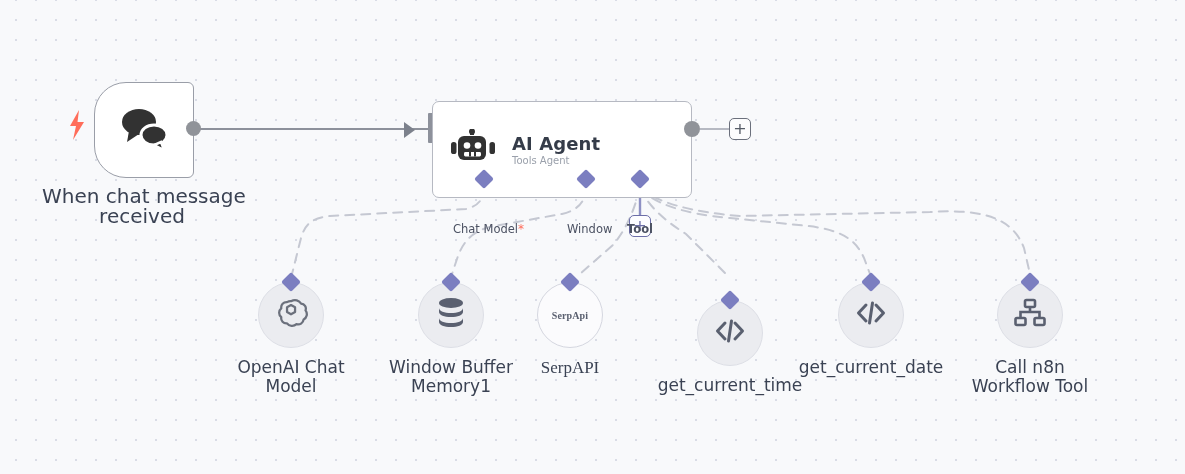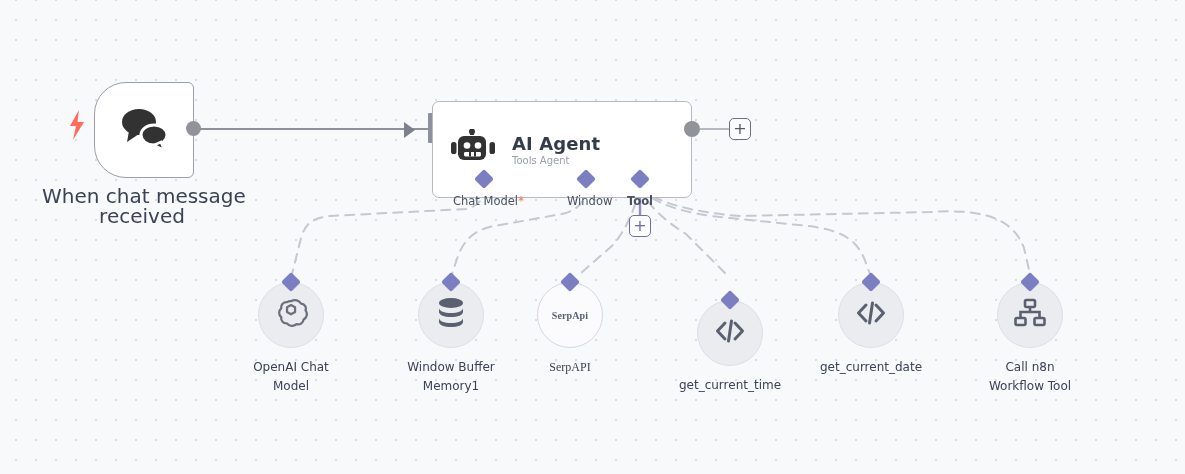--- a/index.html
+++ b/index.html
@@ -106,20 +106,21 @@
     width: 14px; height: 14px;
     background: #7b7ec0;
     transform: rotate(45deg);
     border-radius: 2px;
   }
   .port-label {
     position: absolute;
     font-size: 11.5px;
     color: #4b5162;
     white-space: nowrap;
+    margin-top: 28px;
   }
   .req-star { color: #ff6d5a; font-size: 12px; }
 
   
   .subnode { position: absolute; }
   .sub-circle {
     width: 66px; height: 66px;
     border-radius: 50%;
     background: #ebecf0;
     border: 1px solid #dddfe6;
@@ -131,21 +132,21 @@
   }
   .serp-text {
     font-size: 10px; font-weight: 700; color: #5a6070;
     letter-spacing: .1px;
   }
   .sub-label {
     position: absolute;
     top: 76px; left: 50%;
     transform: translateX(-50%);
     text-align: center;
-    font-size: 12px;
+    font-size: 17px;
     color: #3a4253;
     line-height: 19px;
     white-space: pre;
   }
   .sub-diamond {
     position: absolute;
     left: 50%; top: -7px;
     margin-left: -7px;
   }
   .node-label {

